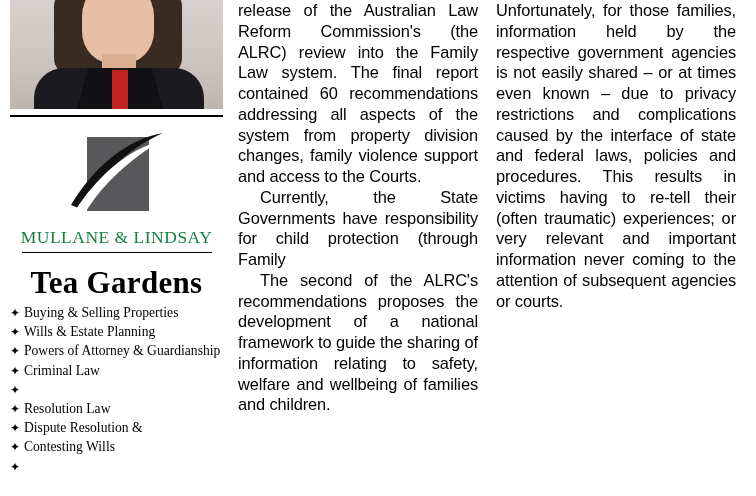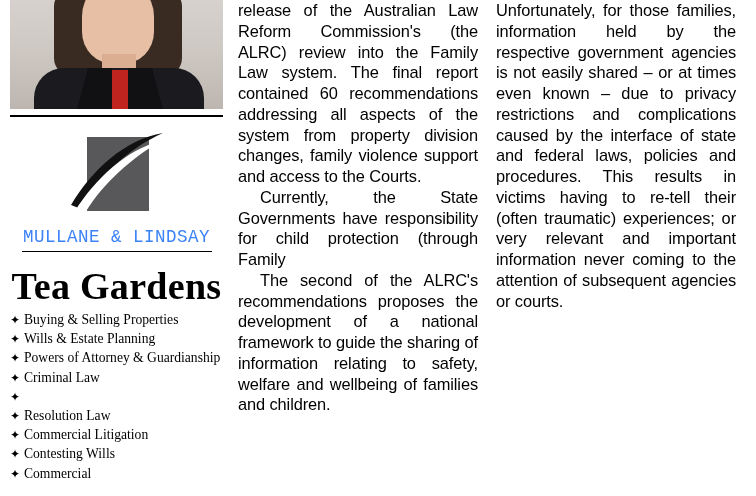--- a/index.html
+++ b/index.html
@@ -156,44 +156,44 @@
     background: #58585b;
   }
   .logo-swoosh {
     position: absolute;
     left: 0;
     top: 0;
     width: 96px;
     height: 88px;
   }
   .logo-name {
-    font-family: Liberation Mono, monospace;
+    font-family: Liberation Serif, serif;
     font-size: 17.5px;
     letter-spacing: 0.5px;
-    color: #3b82f6;
+    color: #15803d;
     margin-top: 8px;
     white-space: nowrap;
   }
   .logo-divider {
     width: 190px;
     height: 1px;
     background: #000;
     margin: 4px 0 3px 0;
   }
   .logo-tag {
     font-family: "Liberation Serif", serif;
     font-size: 13px;
     letter-spacing: 1.2px;
     color: #000;
   }
 
   .town-name {
     font-family: "Liberation Serif", serif;
     font-weight: bold;
-    font-size: 38px;
+    font-size: 31px;
     text-align: center;
     width: 213px;
     margin-top: 9px;
     margin-bottom: 4px;
     letter-spacing: 0.3px;
   }
 
   .services {
     width: 213px;
     list-style: none;
@@ -320,33 +320,32 @@
       </li>
       <li class="service-item">
         <span class="bullet">✦</span>
         <span>
           <span class="service-label">Resolution Law</span>
         </span>
       </li>
       <li class="service-item">
         <span class="bullet">✦</span>
         <span>
-          <span class="service-sub" style="padding-left:0">Commercial Litigation</span>
+          <span class="service-label">Dispute Resolution &amp;</span>
         </span>
       </li>
       <li class="service-item">
         <span class="bullet">✦</span>
         <span>
           <span class="service-label">Contesting Wills</span>
         </span>
       </li>
       <li class="service-item">
         <span class="bullet">✦</span>
         <span>
-          <span class="service-label">Commercial</span>
         </span>
       </li>
     </ul>
   </div>
 
   <div class="cols">
 
     <div class="col">
       <p>release of the Australian Law Reform Commission's (the ALRC) review into the Family Law system. The final report contained 60 recommendations addressing all aspects of the system from property division changes, family violence support and access to the Courts.</p>
       <p class="indent">Currently, the State Governments have responsibility for child protection (through Family</p>

